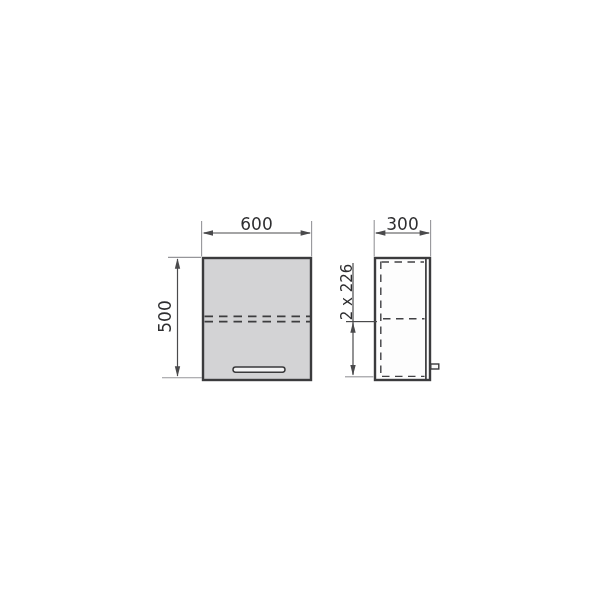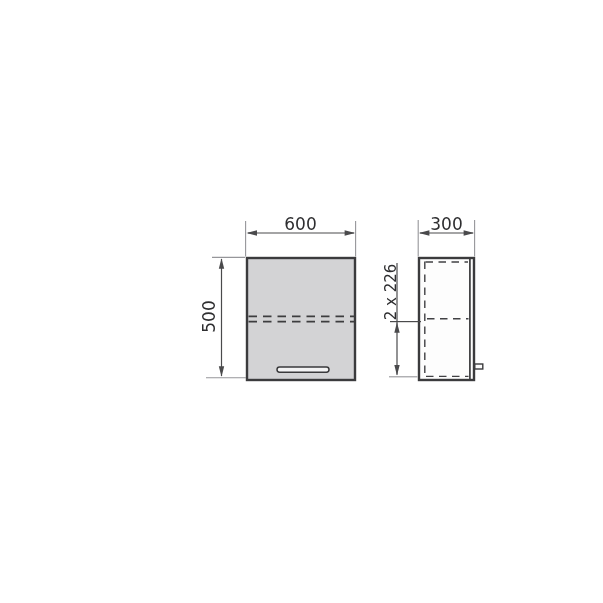--- a/index.html
+++ b/index.html
@@ -7,21 +7,20 @@
     padding: 0;
     background: #ffffff;
     font-family: "DejaVu Sans", "Liberation Sans", sans-serif;
   }
   .canvas {
     position: relative;
     width: 514px;
     height: 603px;
     background: #ffffff;
     overflow: hidden;
-    padding-left: 44px;
   }
   svg { display: block; }
   .dim-text {
     font-family: "DejaVu Sans", "Liberation Sans", sans-serif;
     font-size: 17px;
     fill: #2e2e30;
   }
   .dim-text-small {
     font-family: "DejaVu Sans", "Liberation Sans", sans-serif;
     font-size: 15px;

